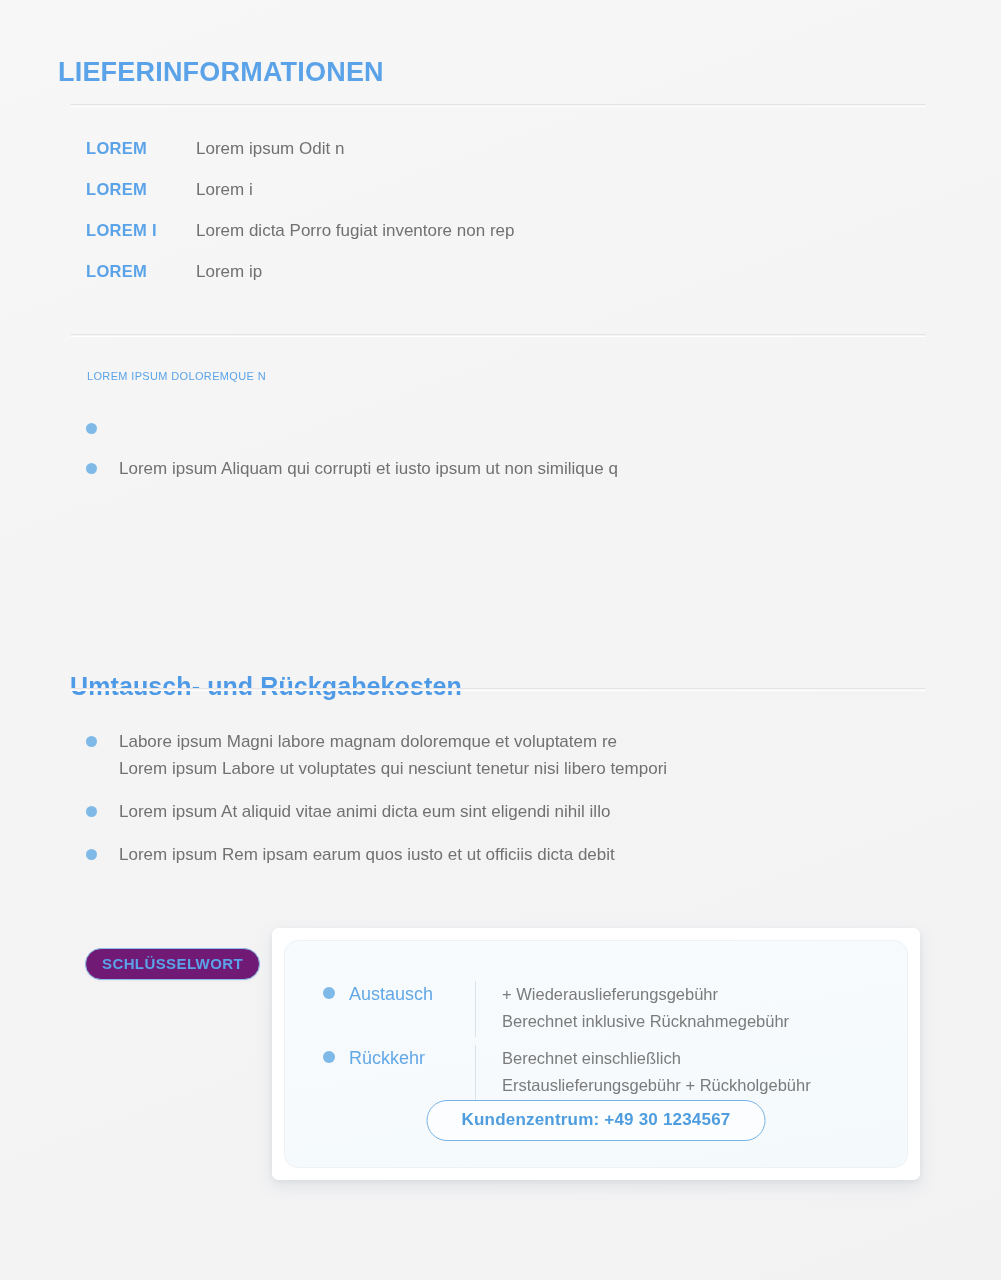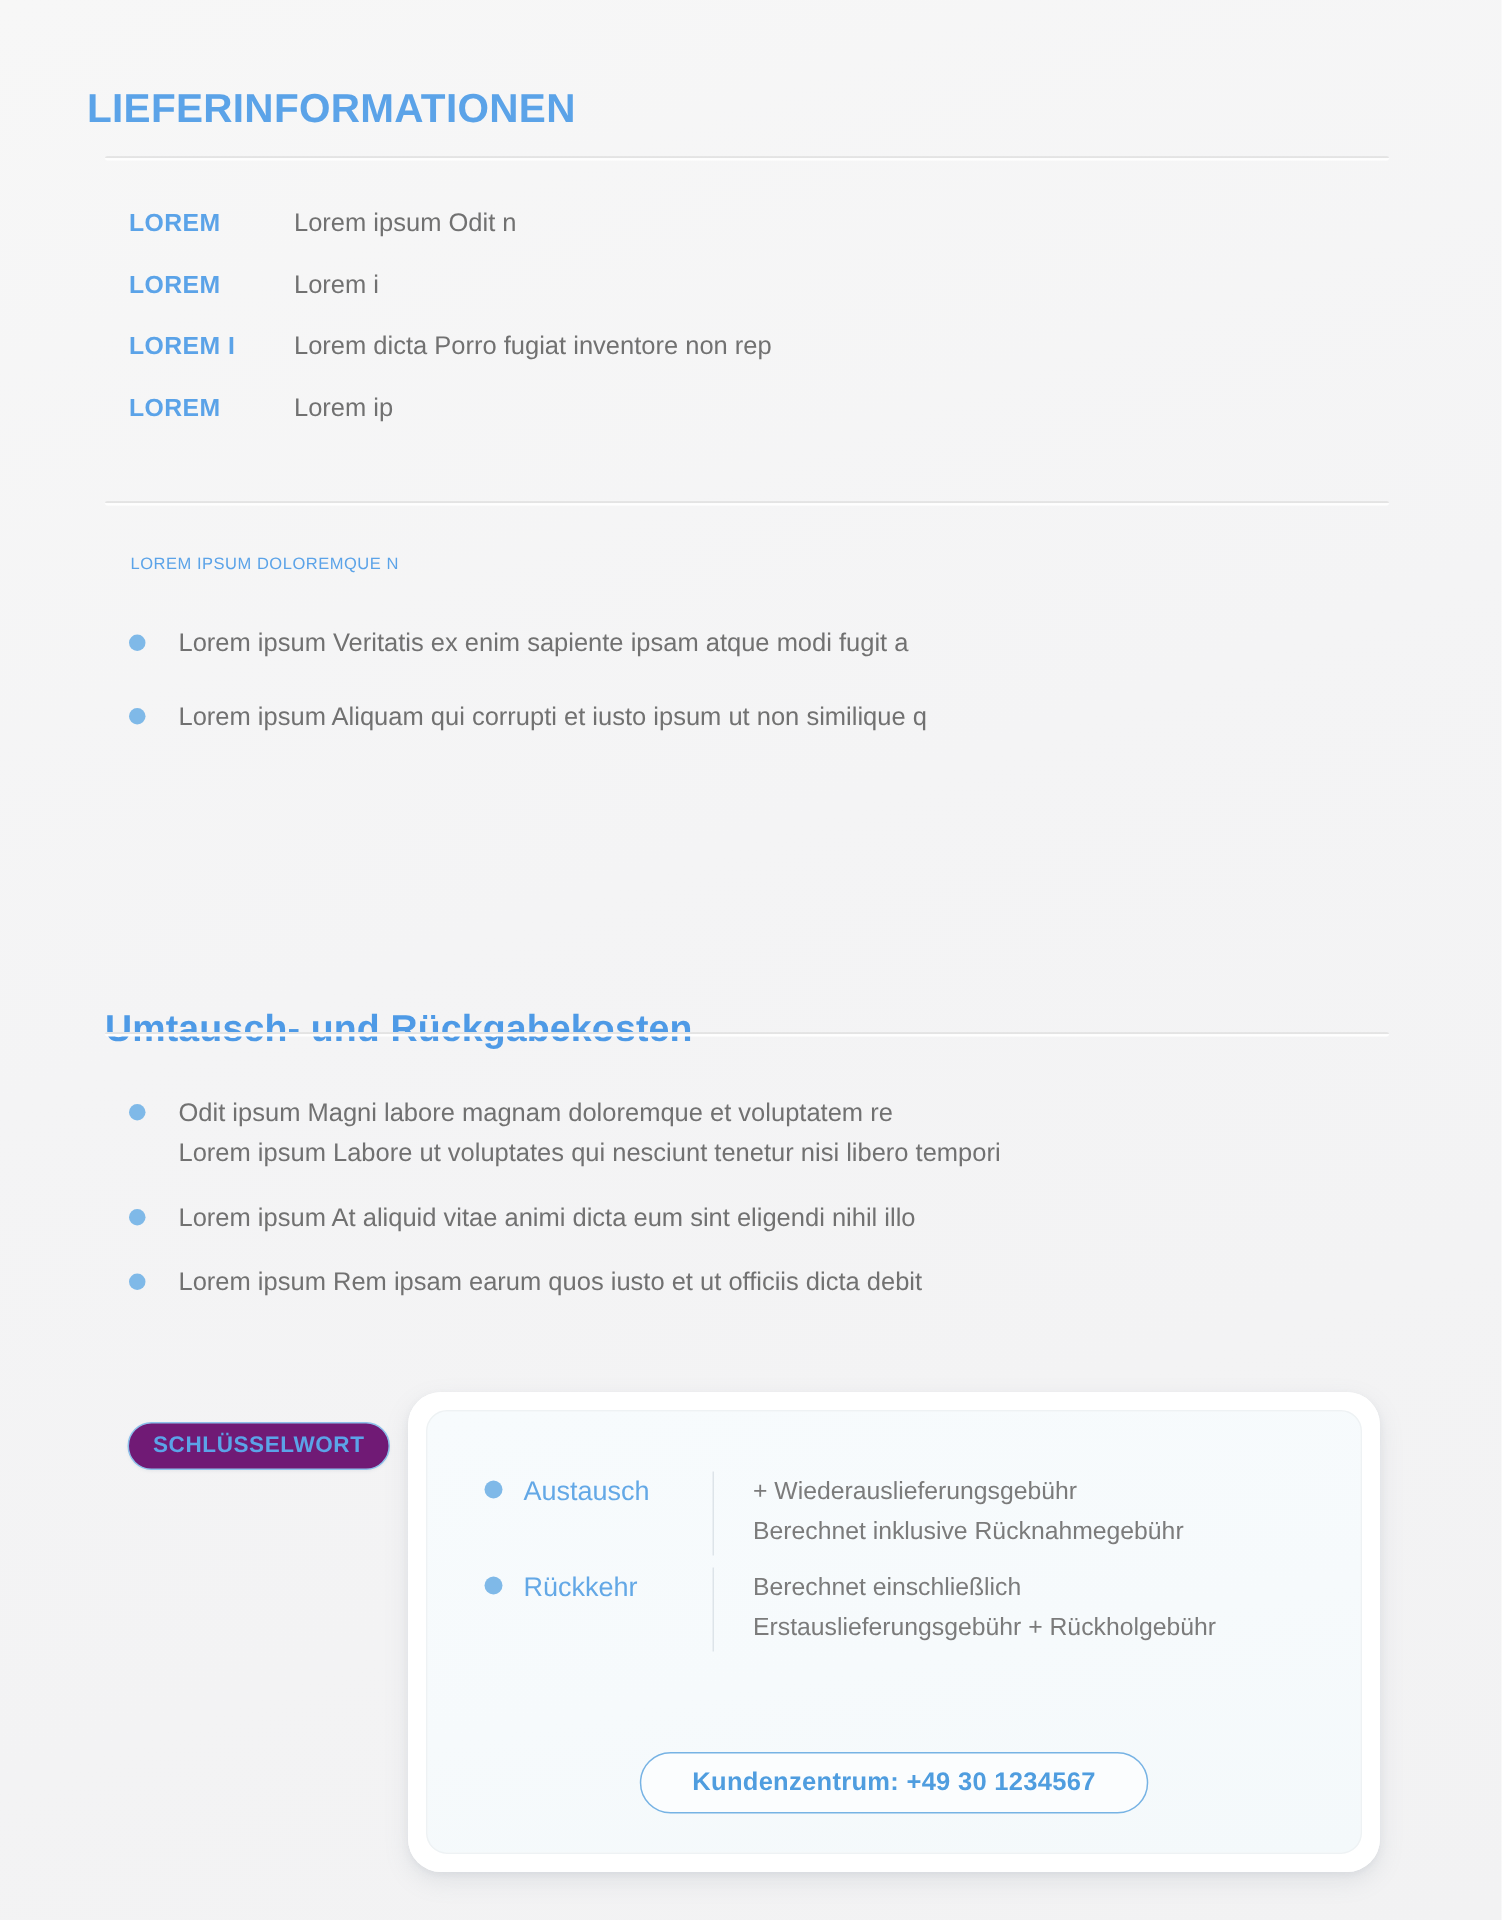--- a/index.html
+++ b/index.html
@@ -149,23 +149,23 @@
     white-space: nowrap;
     box-shadow: 0 1px 2px rgba(120,140,160,.10);
   }
 
   
   .card-outer {
     position: absolute;
     left: 272px;
     top: 928px;
     width: 648px;
-    height: 320px;
+    height: 252px;
     background: #ffffff;
-    border-radius: 22px;
+    border-radius: 7px;
     padding: 12px;
     box-shadow:
       0 6px 16px rgba(130,140,155,.16),
       0 2px 5px rgba(130,140,155,.10),
       0 0 0 1px rgba(255,255,255,.9) inset;
   }
   .card-inner {
     width: 100%;
     height: 100%;
     background: linear-gradient(170deg, #f7fbfd 0%, #f6fafc 55%, #f4f9fb 100%);
@@ -266,38 +266,37 @@
 
   </div>
 
   <div class="rule r2"></div>
 
   <h2 class="sub-title">LOREM IPSUM DOLOREMQUE N</h2>
 
   <ul class="bullet-list l1">
     <li class="bullet-item">
       <span class="bullet-dot"></span>
-      <span class="bullet-text">Lorem ipsum Veritatis ex enim sapiente ipsam atque modi fugit a</span>
     </li>
     <li class="bullet-item">
       <span class="bullet-dot"></span>
       <span class="bullet-text">Lorem ipsum Aliquam qui corrupti et iusto ipsum ut non similique q</span>
     </li>
   </ul>
 
   <h1 class="section-two-title">Umtausch- und Rückgabekosten</h1>
 
   <div class="rule r3"></div>
 
   <ul class="bullet-list l2">
 
     <li class="bullet-item">
       <span class="bullet-dot"></span>
       <span class="bullet-text">
-        <span>Odit ipsum Magni labore magnam doloremque et voluptatem re</span>
+        <span>Labore ipsum Magni labore magnam doloremque et voluptatem re</span>
         <span class="cont">Lorem ipsum Labore ut voluptates qui nesciunt tenetur nisi libero tempori</span>
       </span>
     </li>
 
     <li class="bullet-item">
       <span class="bullet-dot"></span>
       <span class="bullet-text">Lorem ipsum At aliquid vitae animi dicta eum sint eligendi nihil illo</span>
     </li>
 
     <li class="bullet-item">

